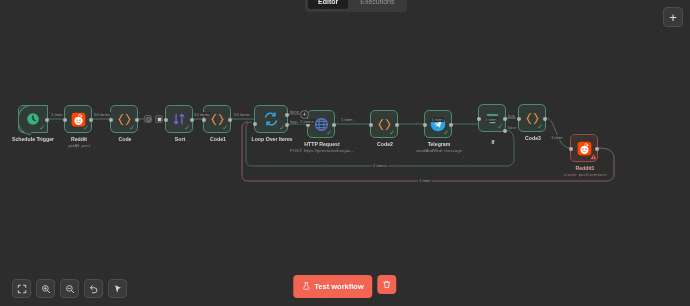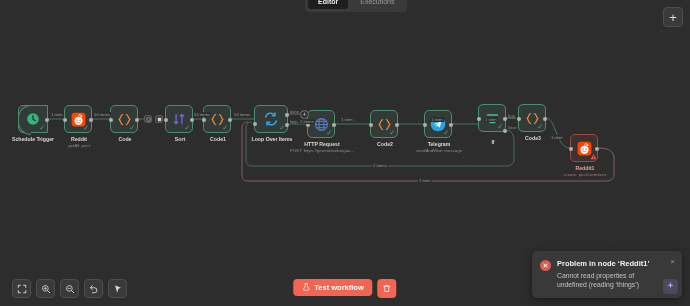--- a/index.html
+++ b/index.html
@@ -141,21 +141,21 @@
     background: #3a3a3a; border: 1px solid #4d4d4d; border-radius: 4px;
     display: flex; align-items: center; justify-content: center;
     color: #d6d6d6;
   }
 
   #run-bar {
     position: absolute; left: 50%; transform: translateX(-50%);
     bottom: 8px; display: flex; gap: 5px; z-index: 40;
   }
   #test-workflow-button {
-    height: 17px; background: #f26552; border: none; border-radius: 4px;
+    height: 23px; background: #f26552; border: none; border-radius: 4px;
     color: #fff; font-size: 7.5px; font-weight: bold;
     display: flex; align-items: center; gap: 4px; padding: 8px 9px;
     font-family: "Liberation Sans", sans-serif;
   }
   #stop-button {
     width: 19px; height: 19px; background: #f26552; border: none;
     border-radius: 4px; color: #fff;
     display: flex; align-items: center; justify-content: center;
   }
 
@@ -493,29 +493,14 @@
       <span>
         <svg width="9" height="9" viewBox="0 0 24 24">
           <path d="M4 6h16" stroke="#fff" stroke-width="2" stroke-linecap="round"></path>
           <path d="M9 6V4h6v2" stroke="#fff" stroke-width="2" fill="none" stroke-linejoin="round"></path>
           <path d="M6 6l1 14h10l1-14" stroke="#fff" stroke-width="2" fill="none" stroke-linejoin="round"></path>
         </svg>
       </span>
     </button>
   </div>
 
-  <div id="toast">
-    <div class="ticon">✕</div>
-    <div style="flex:1; min-width:0; padding-right:10px;">
-      <div class="ttitle">Problem in node ‘Reddit1’</div>
-      <div class="tmsg">Cannot read properties of undefined (reading ‘things’)</div>
-    </div>
-    <div class="tclose">×</div>
-    <div class="tspark">
-      <span>
-        <svg width="9" height="9" viewBox="0 0 24 24">
-          <path d="M12 2l2 7 7 2-7 2-2 7-2-7-7-2 7-2z" fill="#b99bf5"></path>
-        </svg>
-      </span>
-    </div>
-  </div>
 
 </div>
 
 </body></html>

